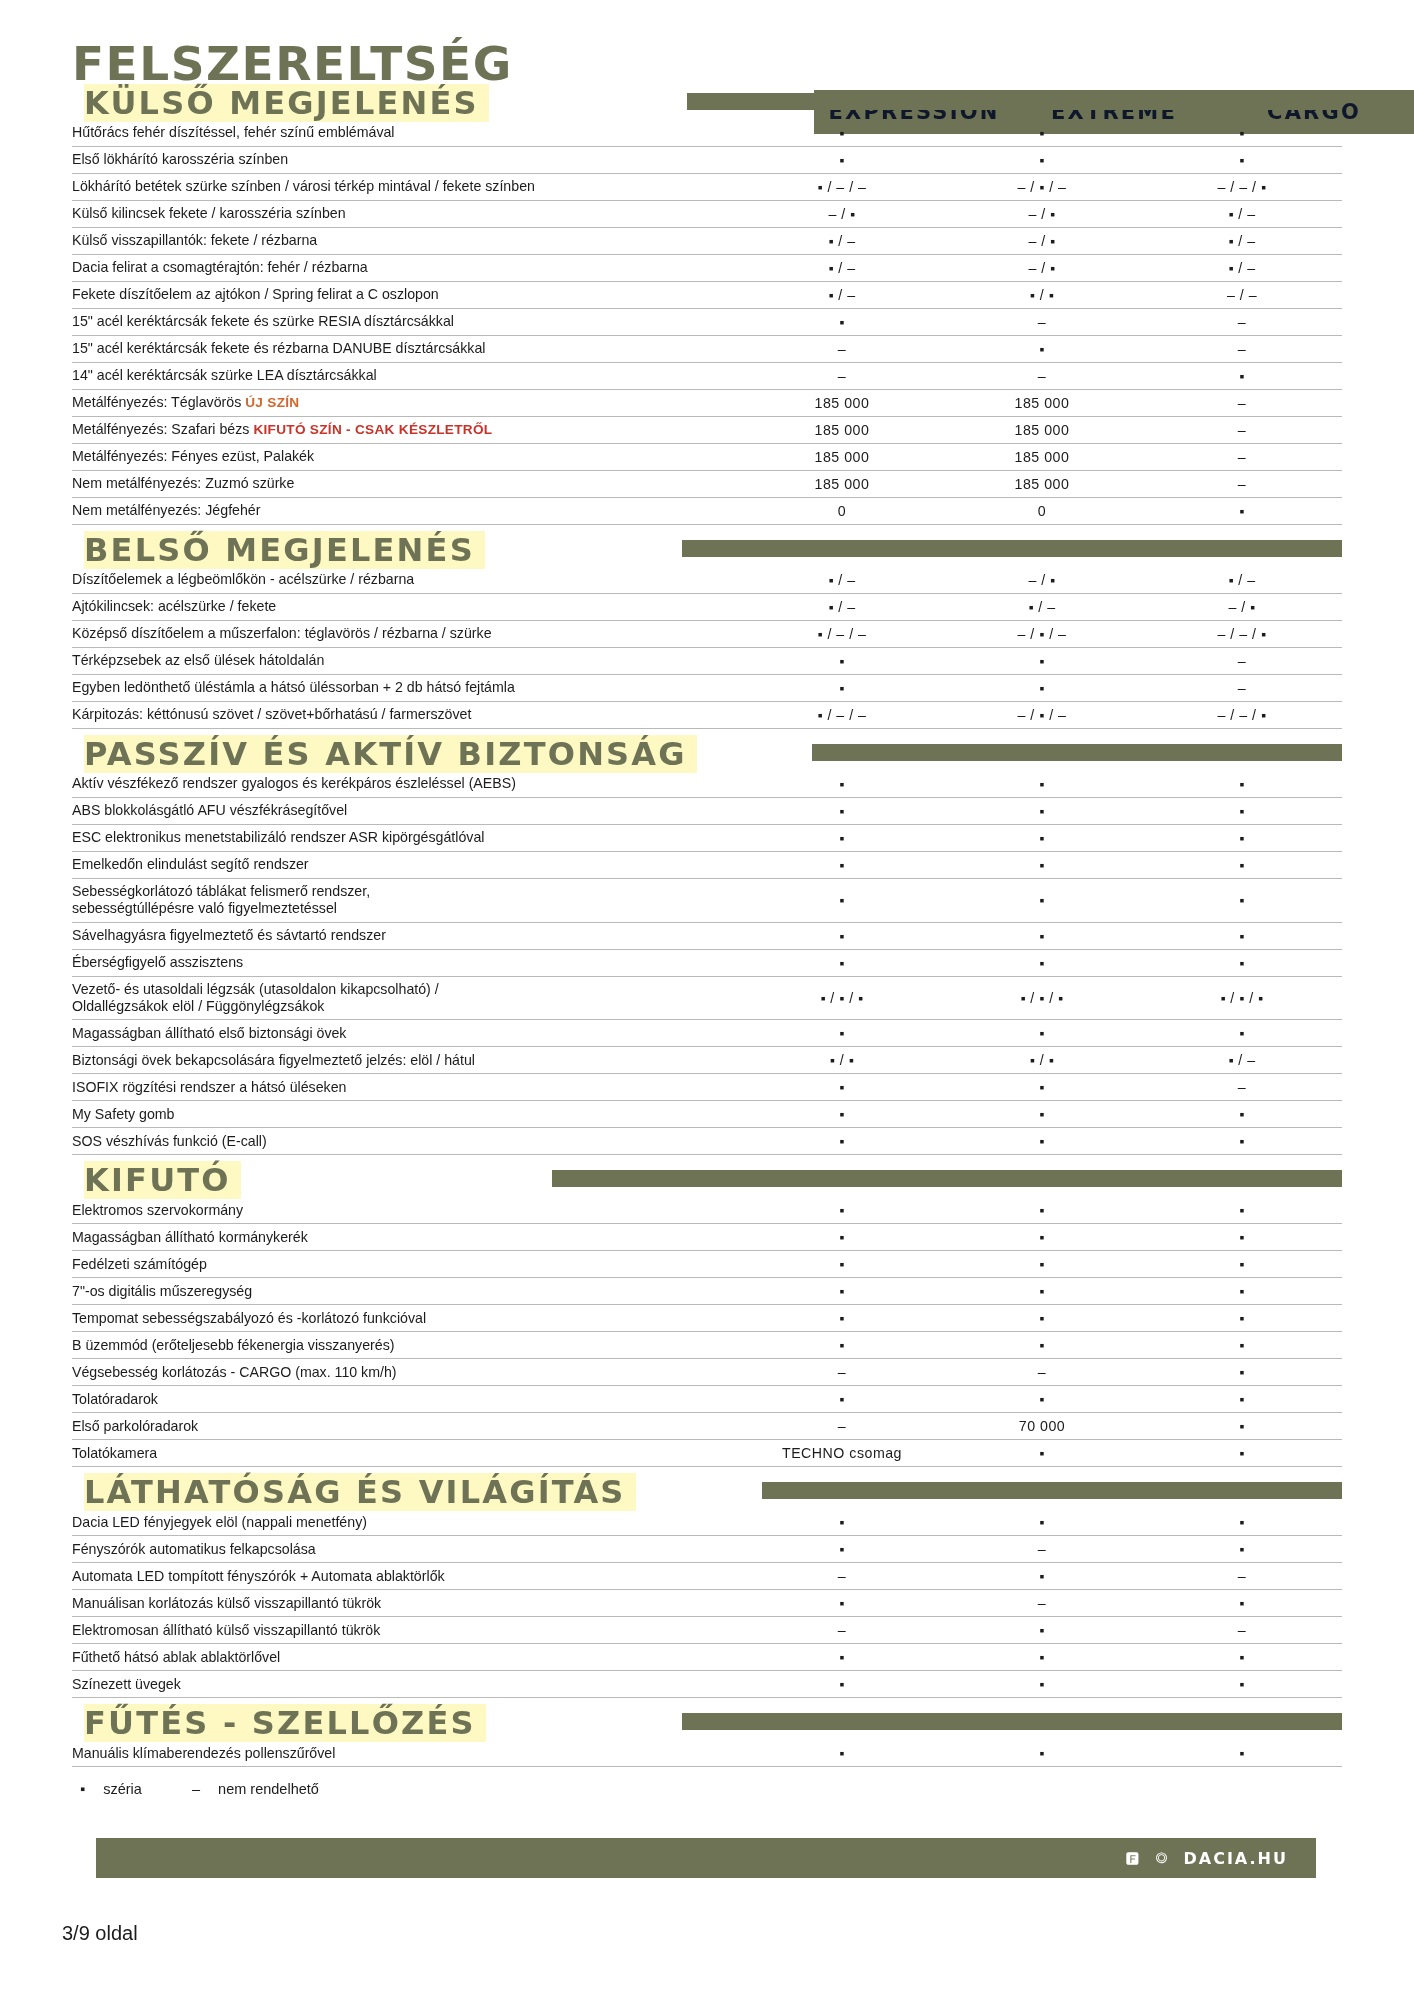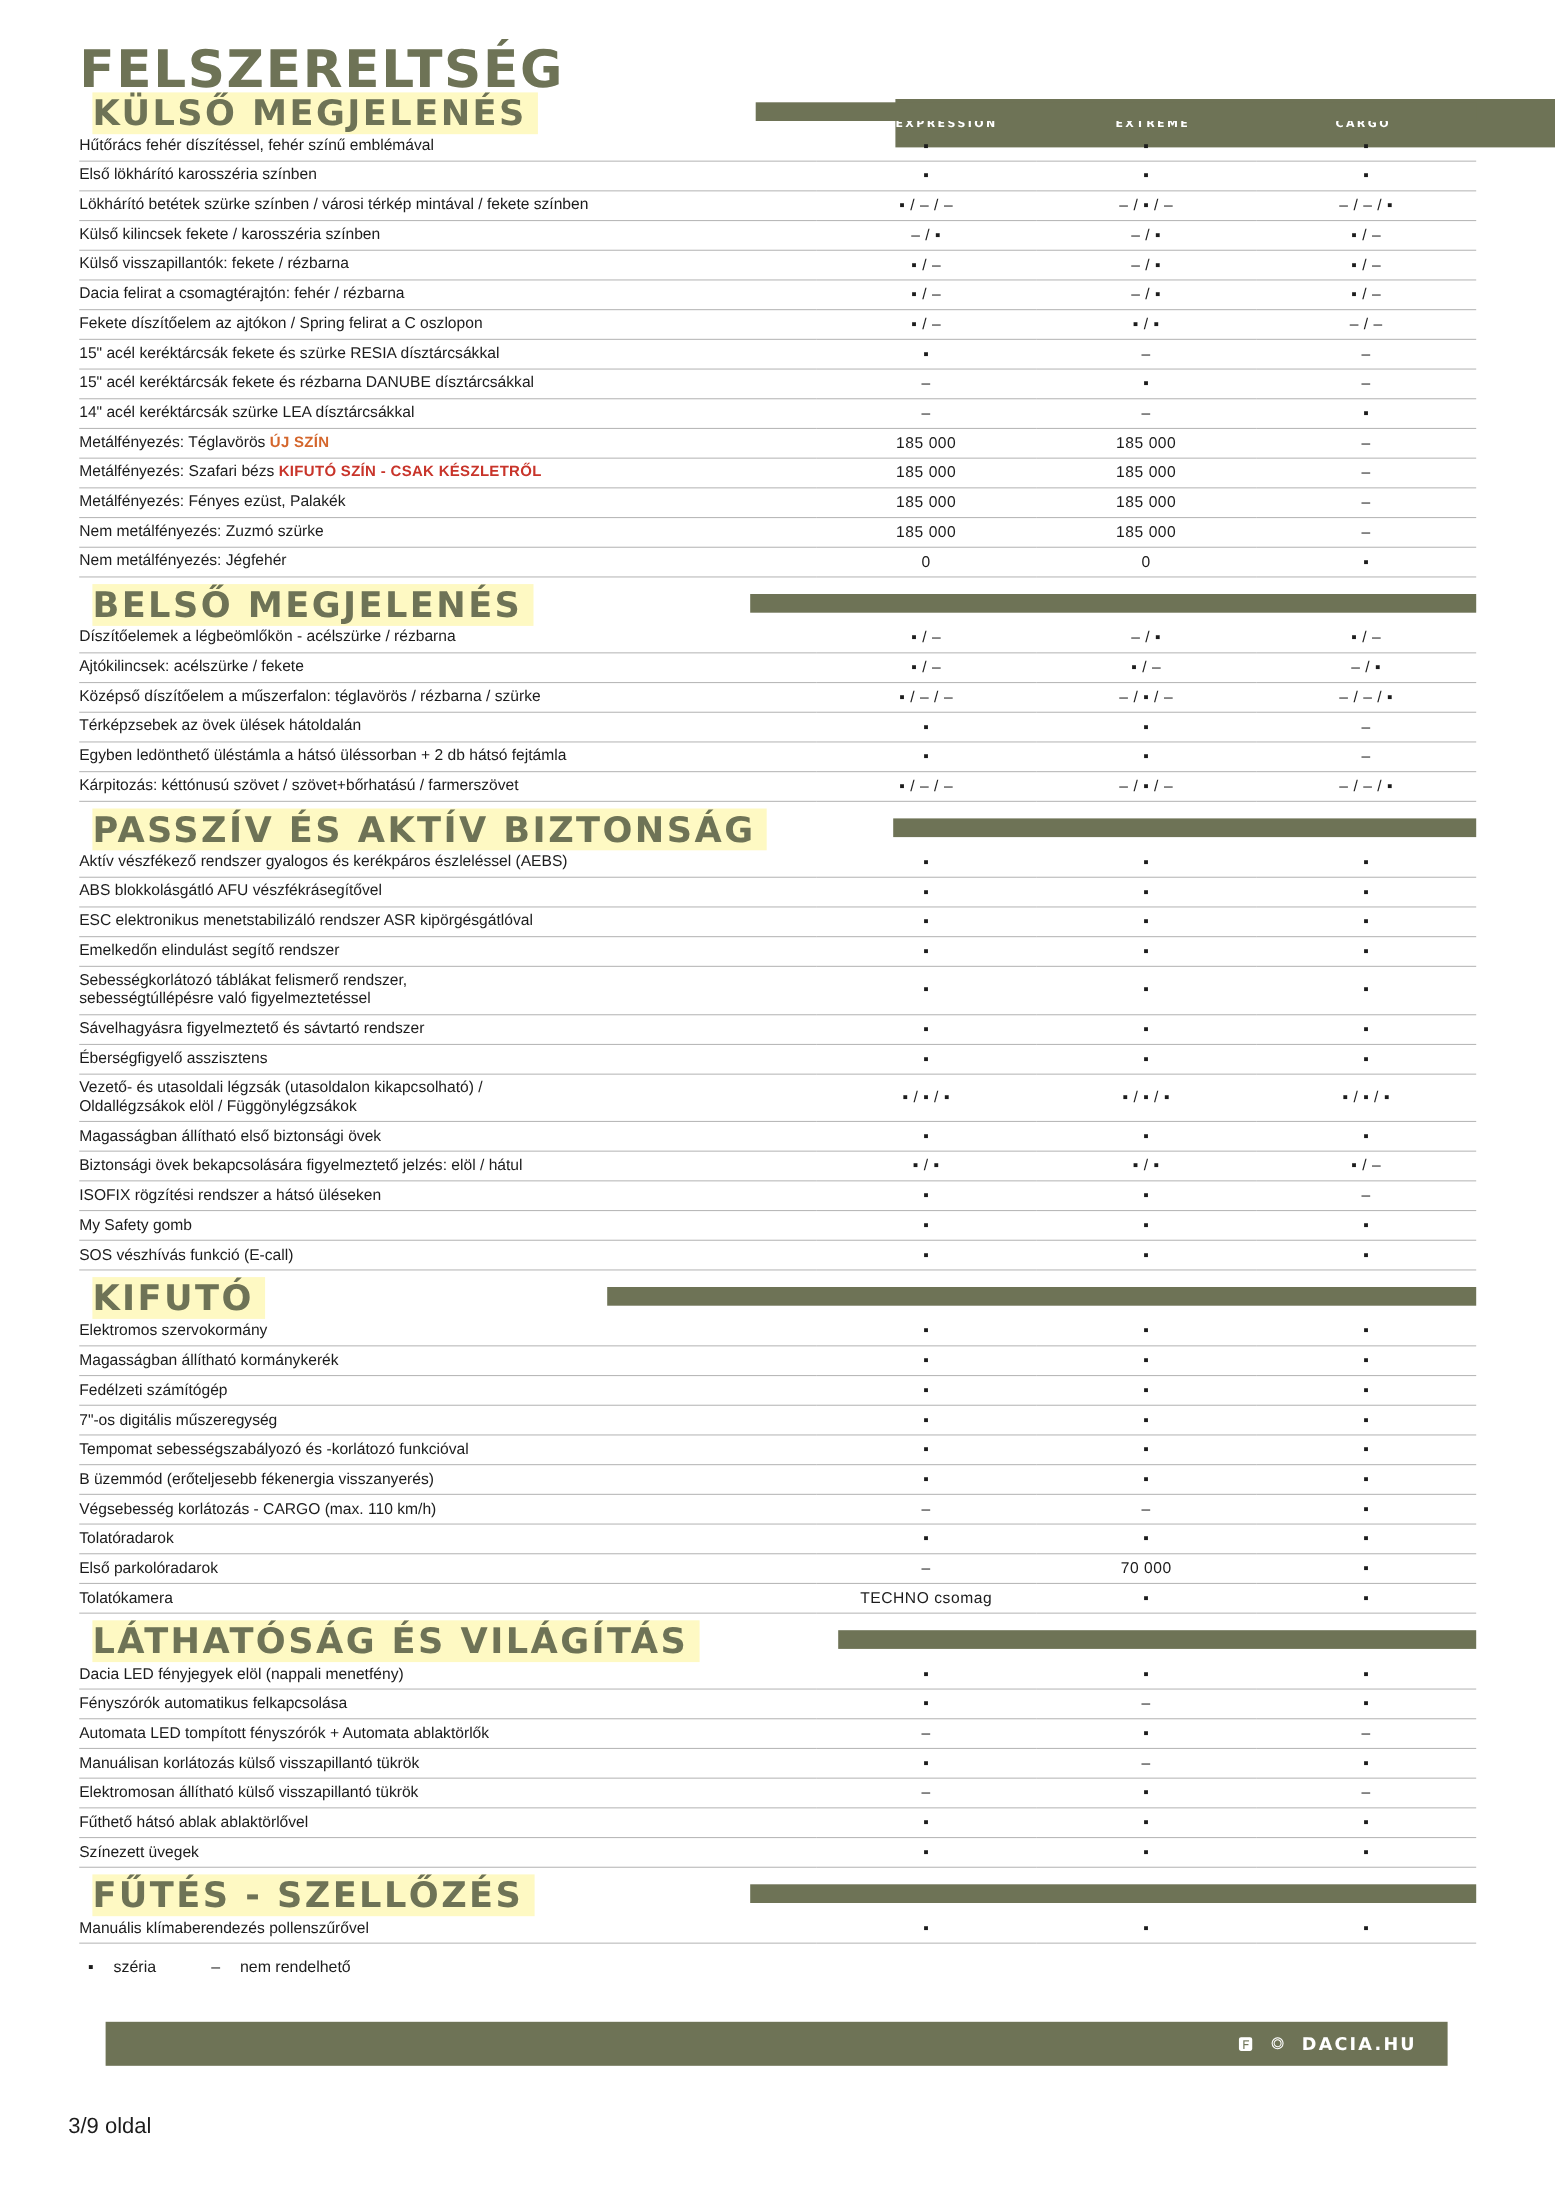--- a/index.html
+++ b/index.html
@@ -44,22 +44,23 @@
     left: 742px;
     top: 90px;
     width: 600px;
     height: 44px;
     background: #6e7356;
     display: flex;
     align-items: center;
   }
   .col-head-bar .ch {
     flex: 1;
-    color: #ffffff;
-    font-size: 10px;
+    text-align: center;
+    color: #0f172a;
+    font-size: 21px;
     font-weight: bold;
     letter-spacing: 2.2px;
     font-family: "DejaVu Sans", sans-serif;
   }
 
   
   .section {
     position: relative;
   }
   .sec-head {
@@ -309,21 +310,21 @@
               <td class="val">▪ / –</td>
               <td class="val">– / ▪</td>
             </tr>
             <tr>
               <td class="label"><span>Középső díszítőelem a műszerfalon: téglavörös / rézbarna / szürke</span></td>
               <td class="val">▪ / – / –</td>
               <td class="val">– / ▪ / –</td>
               <td class="val">– / – / ▪</td>
             </tr>
             <tr>
-              <td class="label"><span>Térképzsebek az övek ülések hátoldalán</span></td>
+              <td class="label"><span>Térképzsebek az első ülések hátoldalán</span></td>
               <td class="val">▪</td>
               <td class="val">▪</td>
               <td class="val">–</td>
             </tr>
             <tr>
               <td class="label"><span>Egyben ledönthető üléstámla a hátsó üléssorban + 2 db hátsó fejtámla</span></td>
               <td class="val">▪</td>
               <td class="val">▪</td>
               <td class="val">–</td>
             </tr>

